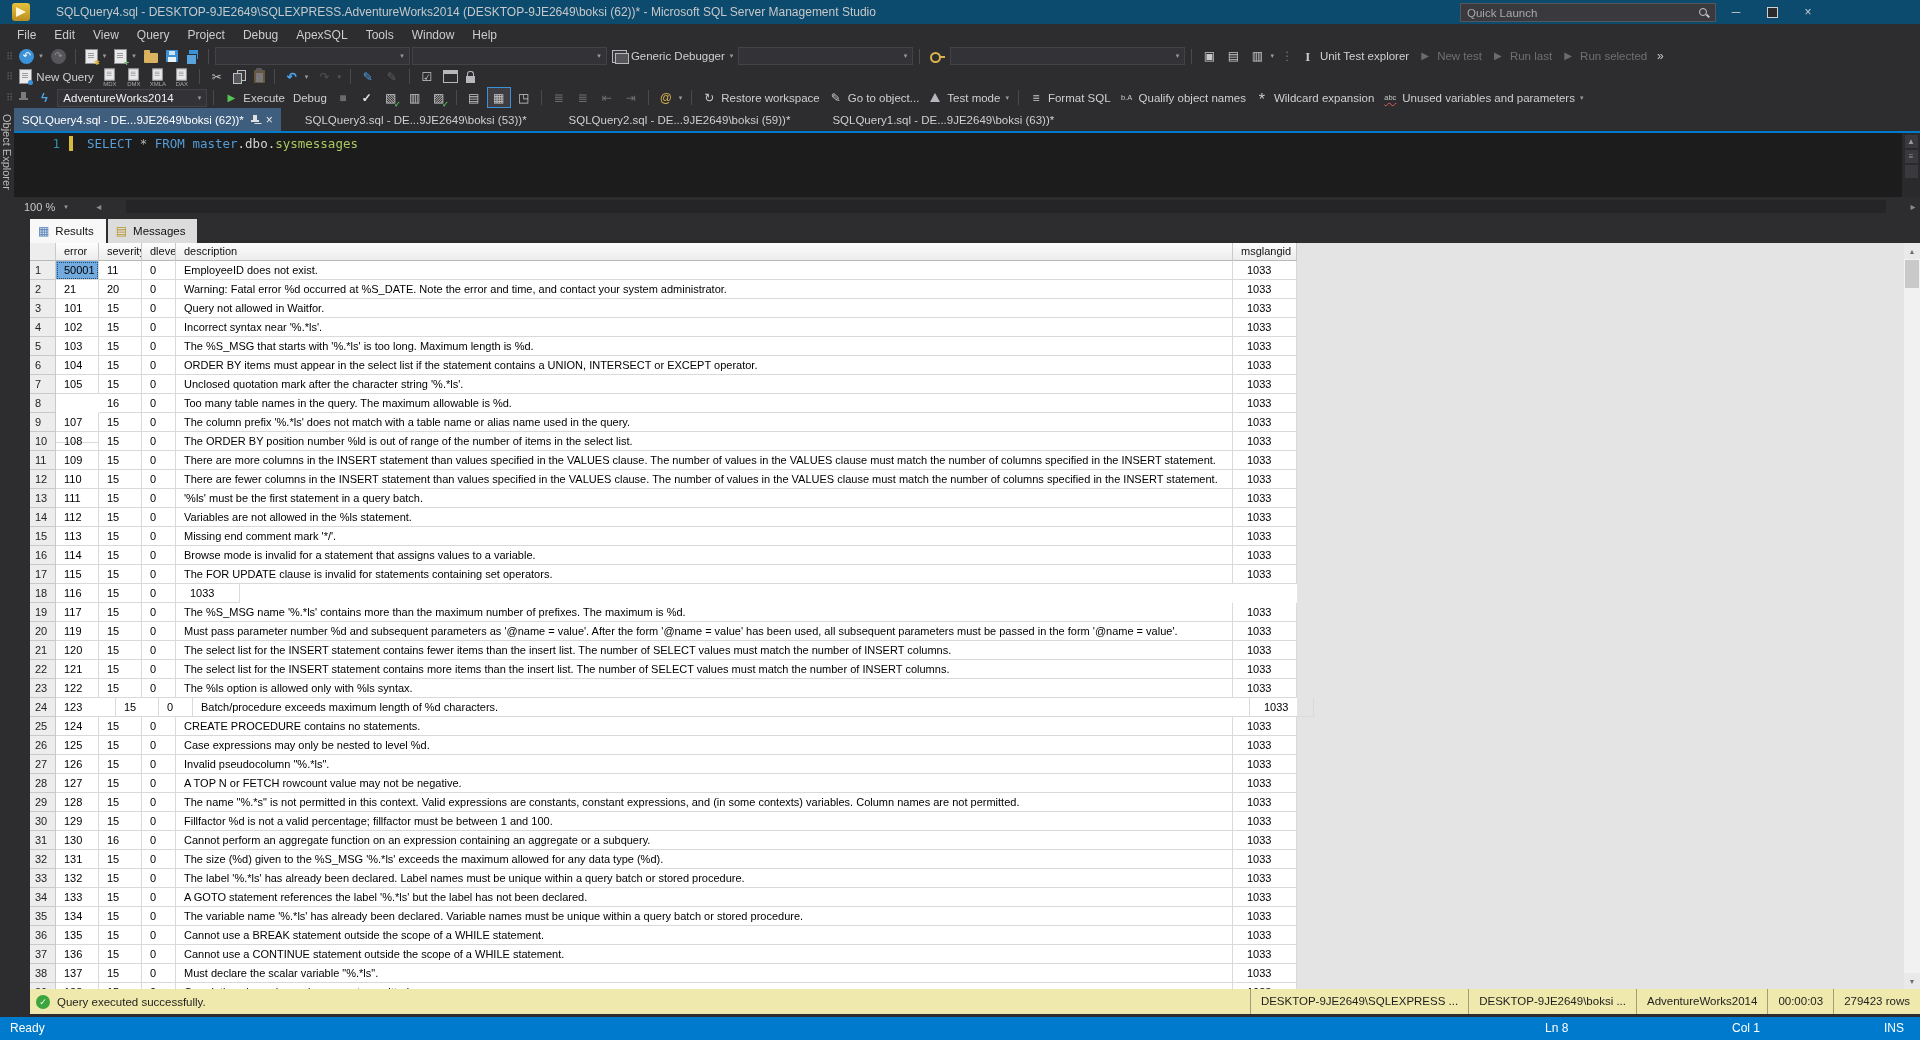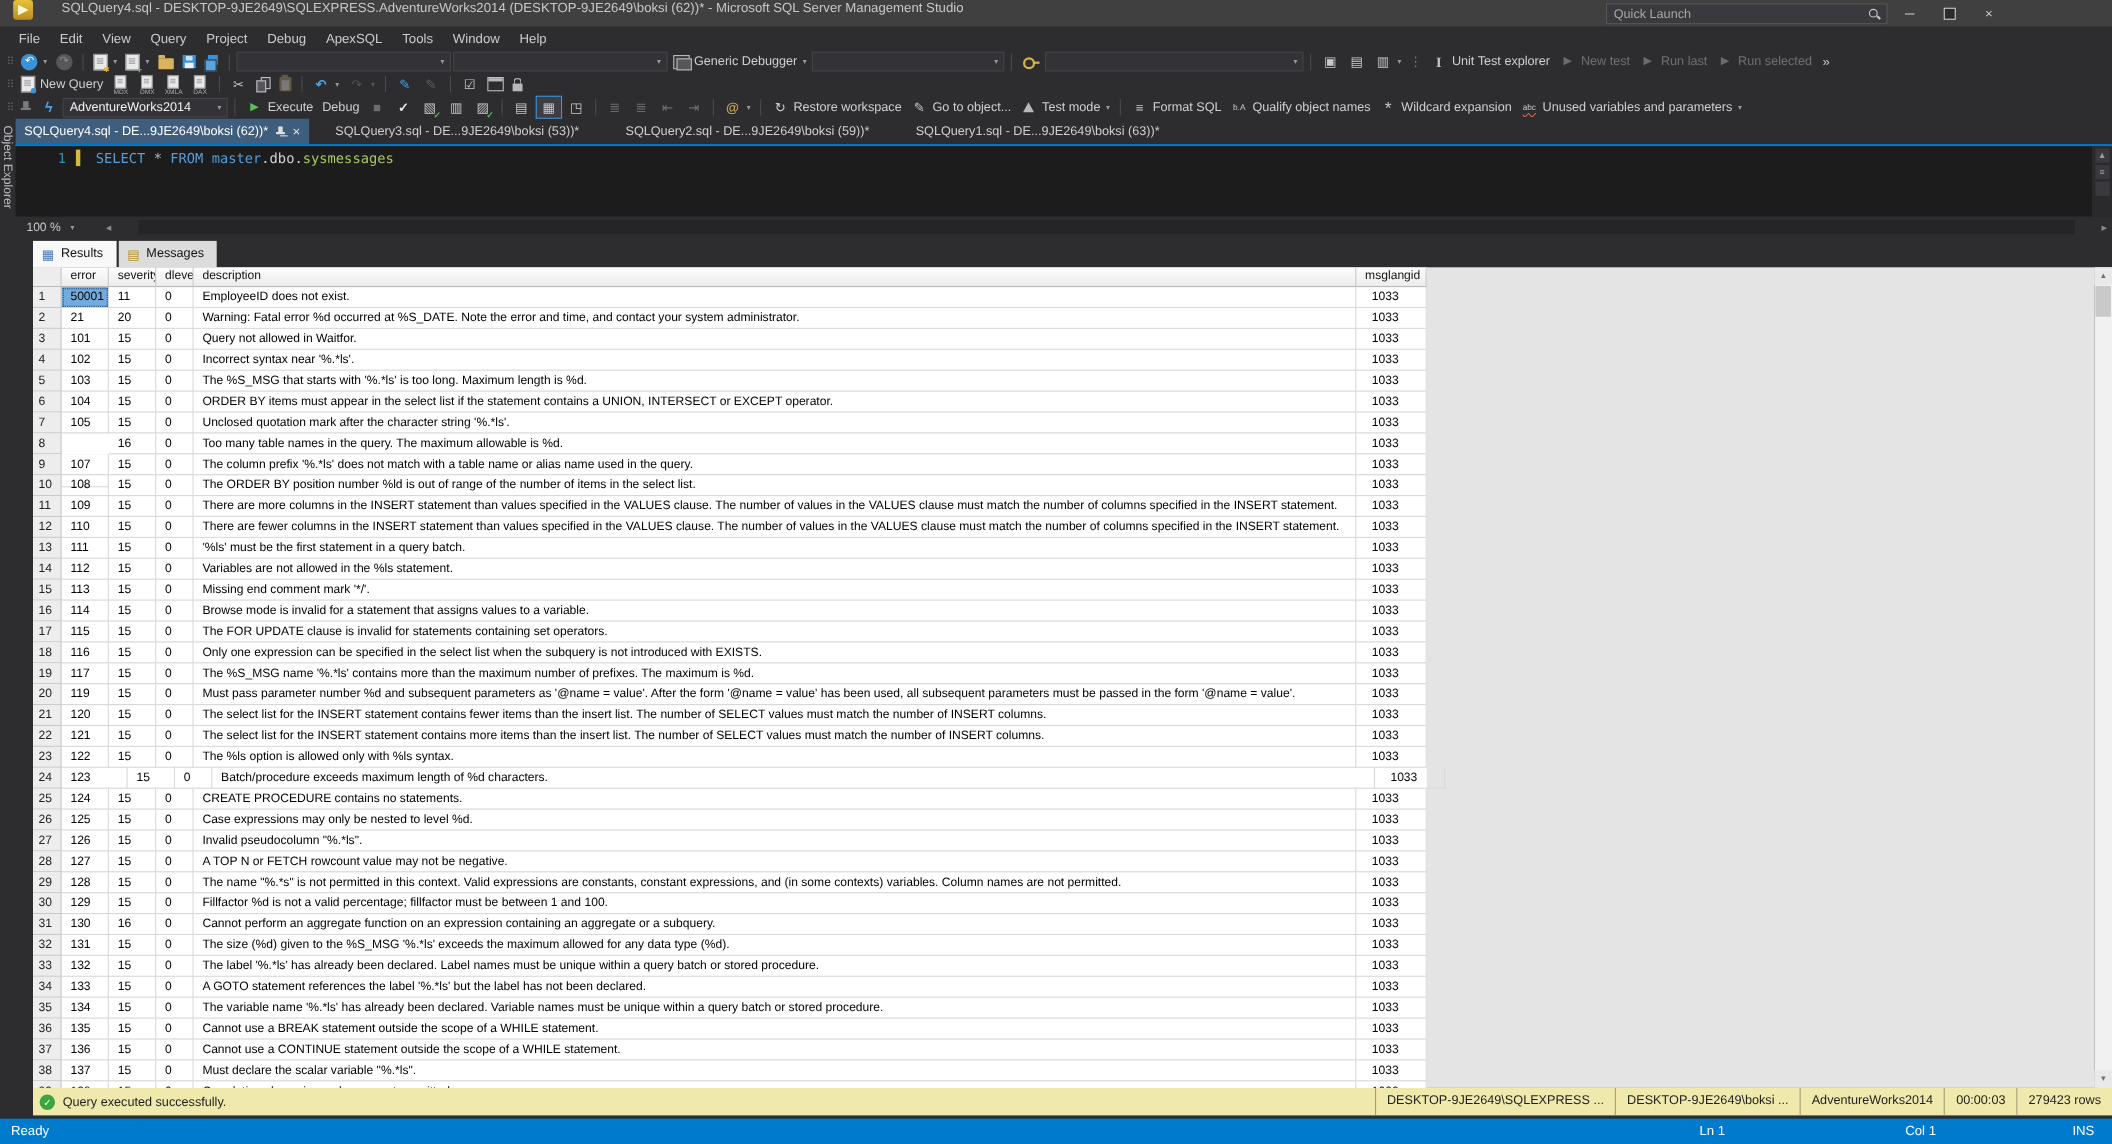--- a/index.html
+++ b/index.html
@@ -1,19 +1,19 @@
 <!DOCTYPE html>
 <html><head>
 <meta charset="utf-8">
 <style>
   html,body{margin:0;padding:0;background:#000;}
   #app{position:relative;width:1920px;height:1040px;background:#2d2d30;font-family:"Liberation Sans",sans-serif;overflow:hidden;color:#cccccc;}
 
   
-  .titlebar{position:absolute;top:0;left:0;width:100%;height:24px;background:#404040;display:flex;}
+  .titlebar{position:absolute;top:0;left:0;width:100%;height:24px;background:#0c4a6e;display:flex;align-items:center;}
   .appicon{width:18px;height:18px;margin-left:12px;position:relative;background:linear-gradient(#e8c23a,#b98d22);border-radius:3px;}
   .appicon::after{content:"";position:absolute;left:4px;top:4px;width:10px;height:10px;background:#fdf6d8;clip-path:polygon(0 0,100% 50%,0 100%);}
   .titletext{margin-left:26px;font-size:12px;color:#c8c8c8;white-space:nowrap;}
   .quicklaunch{position:absolute;left:1460px;top:3px;width:242px;height:17px;background:#3a3a3e;border:1px solid #55555a;display:flex;align-items:center;justify-content:space-between;padding:0 6px;}
   .ql-ph{font-size:11.5px;color:#a8a8a8;}
   .mag{position:relative;width:10px;height:10px;}
   .mag::before{content:"";position:absolute;left:0;top:0;width:6px;height:6px;border:1.5px solid #c8c8c8;border-radius:50%;}
   .mag::after{content:"";position:absolute;left:7px;top:7px;width:4px;height:1.5px;background:#c8c8c8;transform:rotate(45deg);}
   .winbtns{position:absolute;left:1718px;top:0;display:flex;height:24px;}
   .wb{width:36px;height:24px;display:flex;align-items:center;justify-content:center;color:#d0d0d0;font-size:12px;}
@@ -656,21 +656,20 @@
             <div class="gc" style="width: 43px;">15</div>
             <div class="gc" style="width: 34px;">0</div>
             <div class="gc" style="width: 1057px;">The FOR UPDATE clause is invalid for statements containing set operators.</div>
             <div class="gc lang" style="width: 64px;">1033</div>
           </div>
           <div class="grow">
             <div class="gc gnum">18</div>
             <div class="gc" style="width: 43px;">116</div>
             <div class="gc" style="width: 43px;">15</div>
             <div class="gc" style="width: 34px;">0</div>
-            <div class="gc" style="width: 1057px;">Only one expression can be specified in the select list when the subquery is not introduced with EXISTS.</div>
             <div class="gc lang" style="width: 64px;">1033</div>
           </div>
           <div class="grow">
             <div class="gc gnum">19</div>
             <div class="gc" style="width: 43px;">117</div>
             <div class="gc" style="width: 43px;">15</div>
             <div class="gc" style="width: 34px;">0</div>
             <div class="gc" style="width: 1057px;">The %S_MSG name '%.*ls' contains more than the maximum number of prefixes. The maximum is %d.</div>
             <div class="gc lang" style="width: 64px;">1033</div>
           </div>
@@ -852,18 +851,18 @@
         <span class="seg">DESKTOP-9JE2649\SQLEXPRESS ...</span>
         <span class="seg">DESKTOP-9JE2649\boksi ...</span>
         <span class="seg">AdventureWorks2014</span>
         <span class="seg">00:00:03</span>
         <span class="seg">279423 rows</span>
       </span>
   </div>
 
   <div class="bluebar">
     <span style="left:10px">Ready</span>
-    <span style="left:1545px">Ln 1</span>
+    <span style="left:1545px">Ln 8</span>
     <span style="left:1732px">Col 1</span>
     <span style="left:1884px">INS</span>
   </div>
 
 </div>
 
 </body></html>

